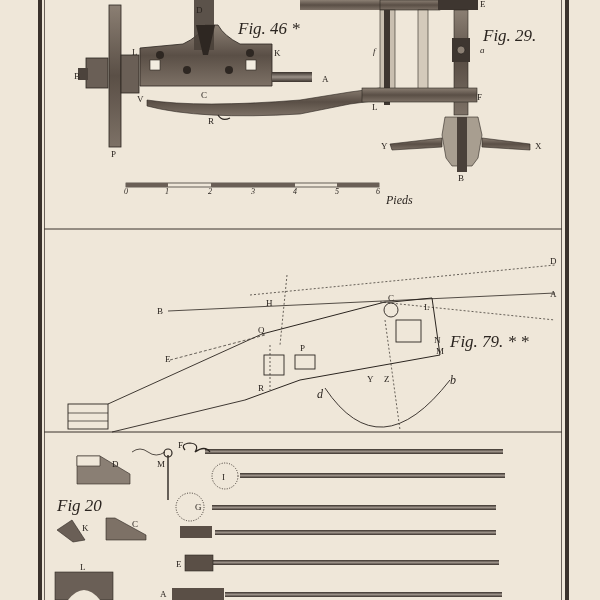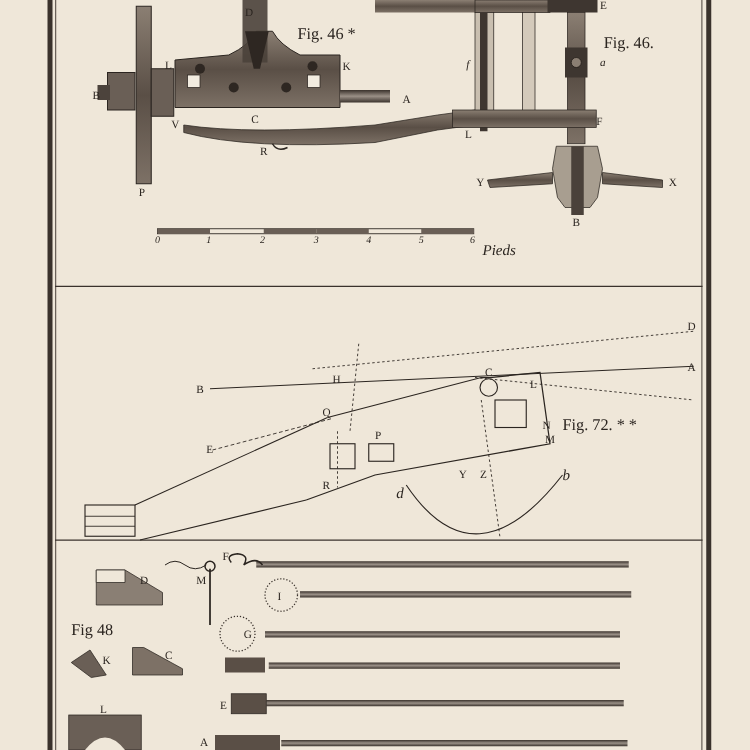--- a/index.html
+++ b/index.html
@@ -1,19 +1,19 @@
 <!DOCTYPE html>
 <html><head>
 <meta charset="utf-8">
 <style>
   html,body{margin:0;padding:0;}
   body{width:600px;height:600px;overflow:hidden;background:#efe7d9;font-family:"Liberation Serif",serif;position:relative;}
   #plate{position:absolute;left:0;top:0;width:600px;height:600px;}
   .lbl{position:absolute;font-family:"Liberation Serif",serif;color:#2b2520;font-size:9px;line-height:1;}
-  .fig{font-size:13px;}
+  .fig{font-style:italic;font-size:17px;}
   .it{font-style:italic;}
   .border-l{position:absolute;left:38px;top:0;width:4px;height:600px;background:#3a322c;}
   .border-l2{position:absolute;left:44px;top:0;width:1px;height:600px;background:#6b625a;}
   .border-r{position:absolute;left:565px;top:0;width:4px;height:600px;background:#3a322c;}
   .border-r2{position:absolute;left:561px;top:0;width:1px;height:600px;background:#6b625a;}
 </style>
 </head>
 <body>
 
 <div id="plate">
@@ -144,21 +144,21 @@
       <rect x="215" y="530" width="281" height="5" fill="url(#rod)"></rect>
       <rect x="180" y="526" width="32" height="12" fill="#5a4f46"></rect>
       <rect x="213" y="560" width="286" height="5" fill="url(#rod)"></rect>
       <rect x="185" y="555" width="28" height="16" fill="#5a4f46" stroke="#2b2520" stroke-width="0.6"></rect>
       <rect x="225" y="592" width="277" height="5" fill="url(#rod)"></rect>
       <rect x="172" y="588" width="52" height="12" fill="#5a4f46"></rect>
     </g>
   </svg>
 
   <span class="lbl fig" style="left:238px;top:20px">Fig. 46 *</span>
-  <span class="lbl fig" style="left:483px;top:27px">Fig. 46.</span>
+  <span class="lbl fig" style="left:483px;top:27px">Fig. 29.</span>
   <span class="lbl" style="left:196px;top:6px">D</span>
   <span class="lbl" style="left:74px;top:72px">B</span>
   <span class="lbl" style="left:132px;top:48px">L</span>
   <span class="lbl" style="left:274px;top:49px">K</span>
   <span class="lbl" style="left:137px;top:95px">V</span>
   <span class="lbl" style="left:201px;top:91px">C</span>
   <span class="lbl" style="left:208px;top:117px">R</span>
   <span class="lbl" style="left:111px;top:150px">P</span>
   <span class="lbl" style="left:322px;top:75px">A</span>
   <span class="lbl" style="left:372px;top:103px">L</span>
@@ -172,39 +172,39 @@
 
   <span class="lbl it" style="left:124px;top:188px;font-size:8px">0</span>
   <span class="lbl it" style="left:165px;top:188px;font-size:8px">1</span>
   <span class="lbl it" style="left:208px;top:188px;font-size:8px">2</span>
   <span class="lbl it" style="left:251px;top:188px;font-size:8px">3</span>
   <span class="lbl it" style="left:293px;top:188px;font-size:8px">4</span>
   <span class="lbl it" style="left:335px;top:188px;font-size:8px">5</span>
   <span class="lbl it" style="left:376px;top:188px;font-size:8px">6</span>
   <span class="lbl it" style="left:386px;top:194px;font-size:12px">Pieds</span>
 
-  <span class="lbl fig" style="left:450px;top:333px">Fig. 72. * *</span>
+  <span class="lbl fig" style="left:450px;top:333px">Fig. 79. * *</span>
   <span class="lbl" style="left:550px;top:257px">D</span>
   <span class="lbl" style="left:550px;top:290px">A</span>
   <span class="lbl" style="left:157px;top:307px">B</span>
   <span class="lbl" style="left:266px;top:299px">H</span>
   <span class="lbl" style="left:388px;top:294px">C</span>
   <span class="lbl" style="left:424px;top:303px">L</span>
   <span class="lbl" style="left:258px;top:326px">Q</span>
   <span class="lbl" style="left:165px;top:355px">E</span>
   <span class="lbl" style="left:300px;top:344px">P</span>
   <span class="lbl" style="left:434px;top:336px">N</span>
   <span class="lbl" style="left:436px;top:347px">M</span>
   <span class="lbl" style="left:367px;top:375px">Y</span>
   <span class="lbl" style="left:384px;top:375px">Z</span>
   <span class="lbl it" style="left:317px;top:388px;font-size:12px">d</span>
   <span class="lbl it" style="left:450px;top:374px;font-size:12px">b</span>
   <span class="lbl" style="left:258px;top:384px">R</span>
 
-  <span class="lbl fig" style="left:57px;top:497px">Fig 48</span>
+  <span class="lbl fig" style="left:57px;top:497px">Fig 20</span>
   <span class="lbl" style="left:112px;top:460px">D</span>
   <span class="lbl" style="left:157px;top:460px">M</span>
   <span class="lbl" style="left:178px;top:441px">F</span>
   <span class="lbl" style="left:222px;top:473px">I</span>
   <span class="lbl" style="left:195px;top:503px">G</span>
   <span class="lbl" style="left:82px;top:524px">K</span>
   <span class="lbl" style="left:132px;top:520px">C</span>
   <span class="lbl" style="left:176px;top:560px">E</span>
   <span class="lbl" style="left:80px;top:563px">L</span>
   <span class="lbl" style="left:160px;top:590px">A</span>

